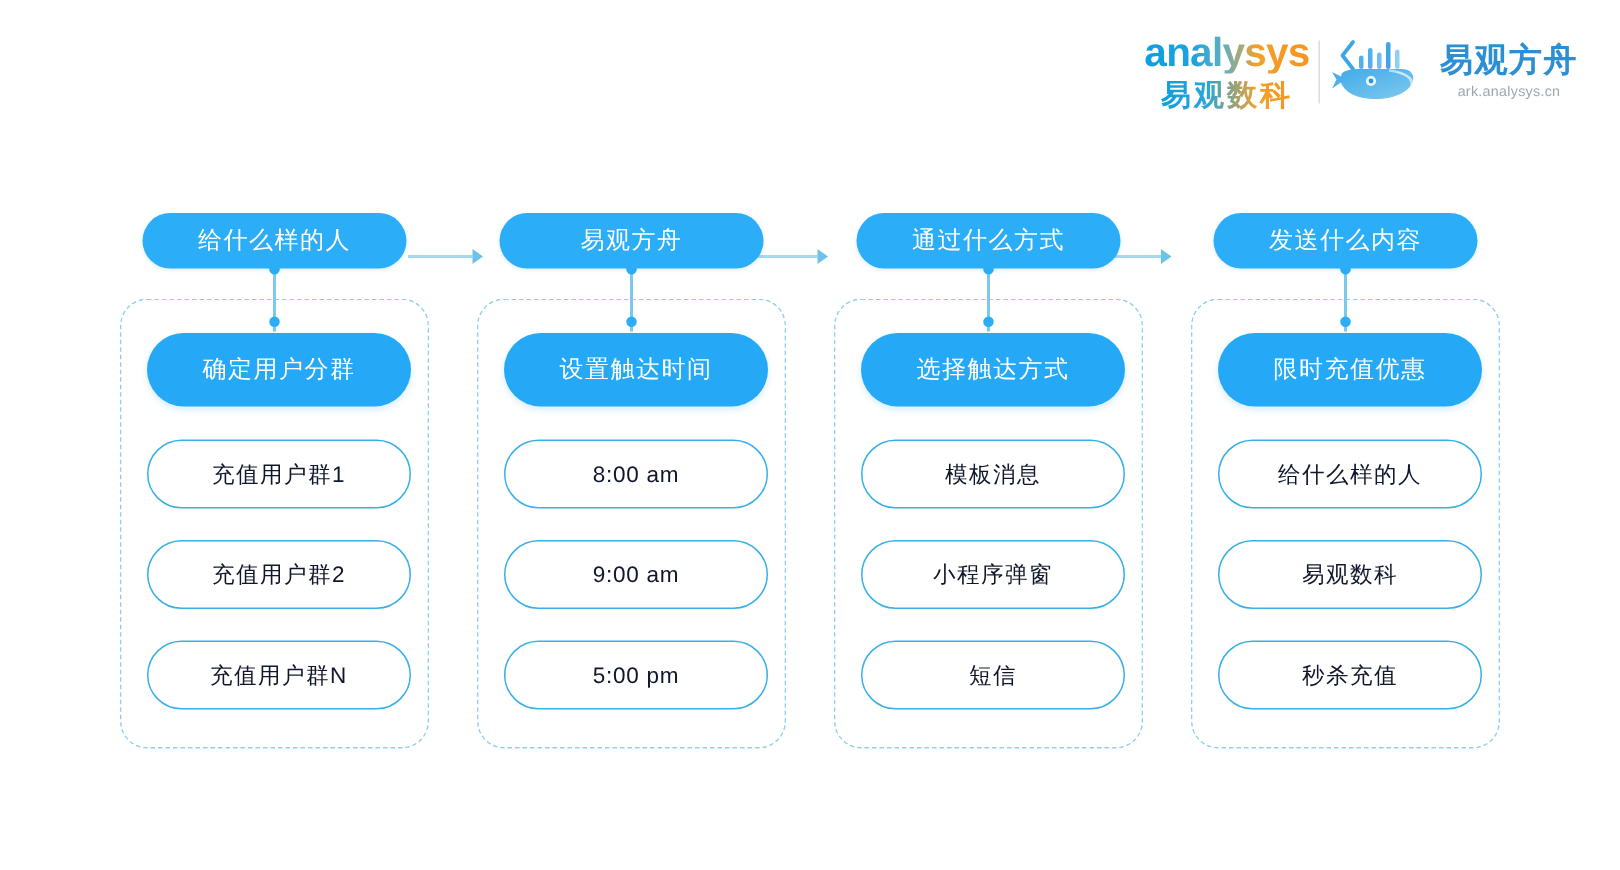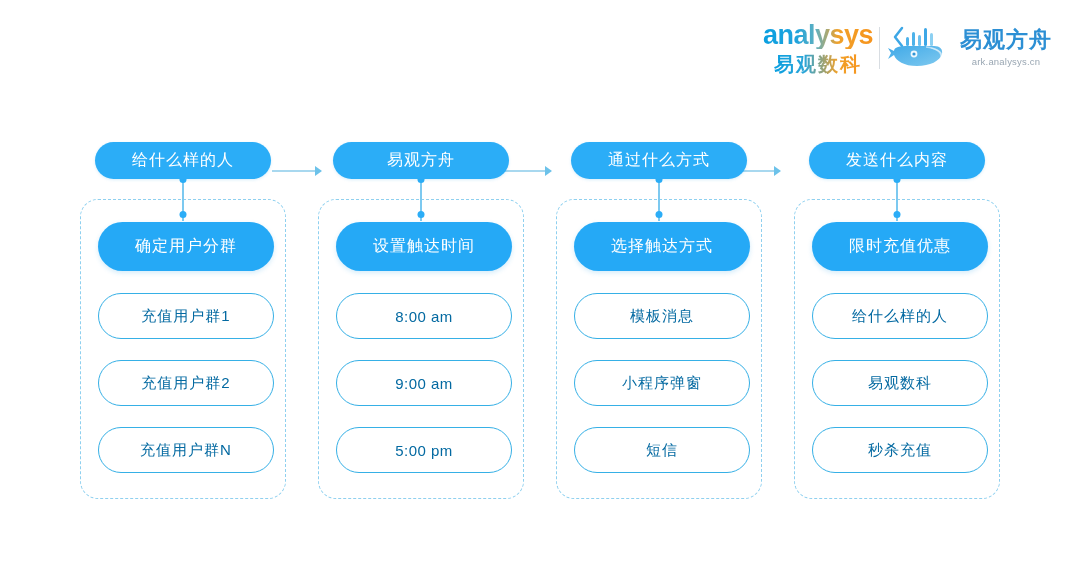--- a/index.html
+++ b/index.html
@@ -183,21 +183,21 @@
     margin-bottom: 22px;
   }
 
   .opt-pill {
     width: 176px;
     height: 46px;
     box-sizing: border-box;
     border-radius: 24px;
     border: 1.5px solid #36b0e6;
     background: #ffffff;
-    color: #0369a1;
+    color: #0f172a;
     font-size: 15px;
     display: flex;
     align-items: center;
     justify-content: center;
     letter-spacing: 1px;
     margin-bottom: 21px;
   }
   .opt-pill:last-child {
     margin-bottom: 0;
   }

